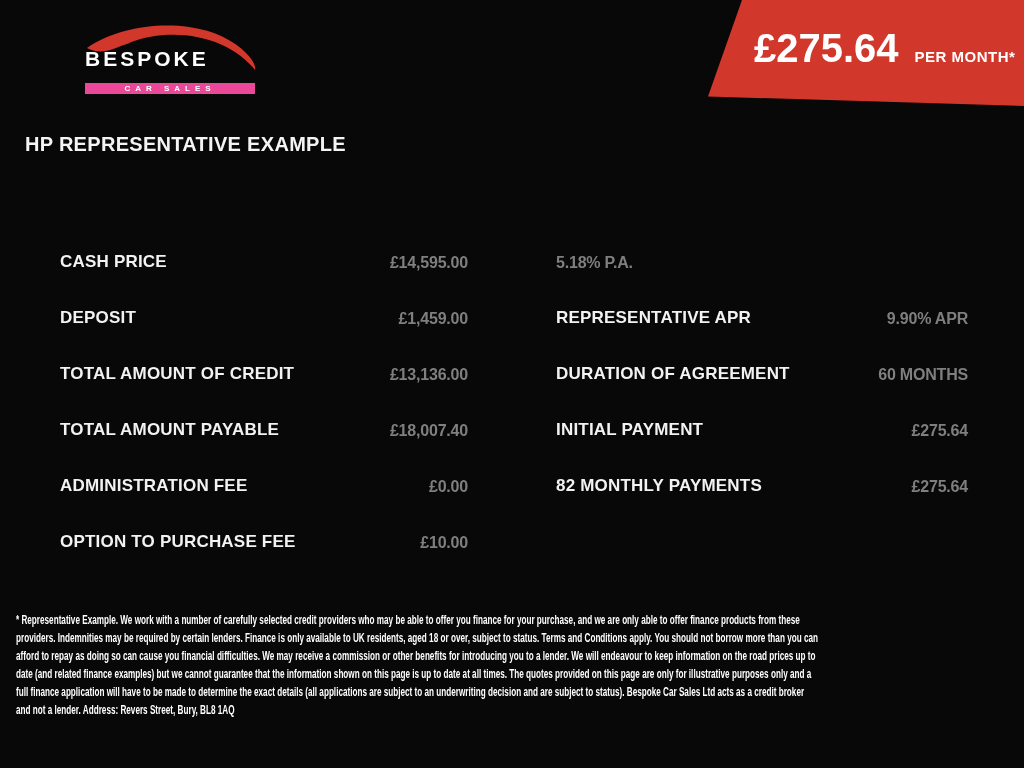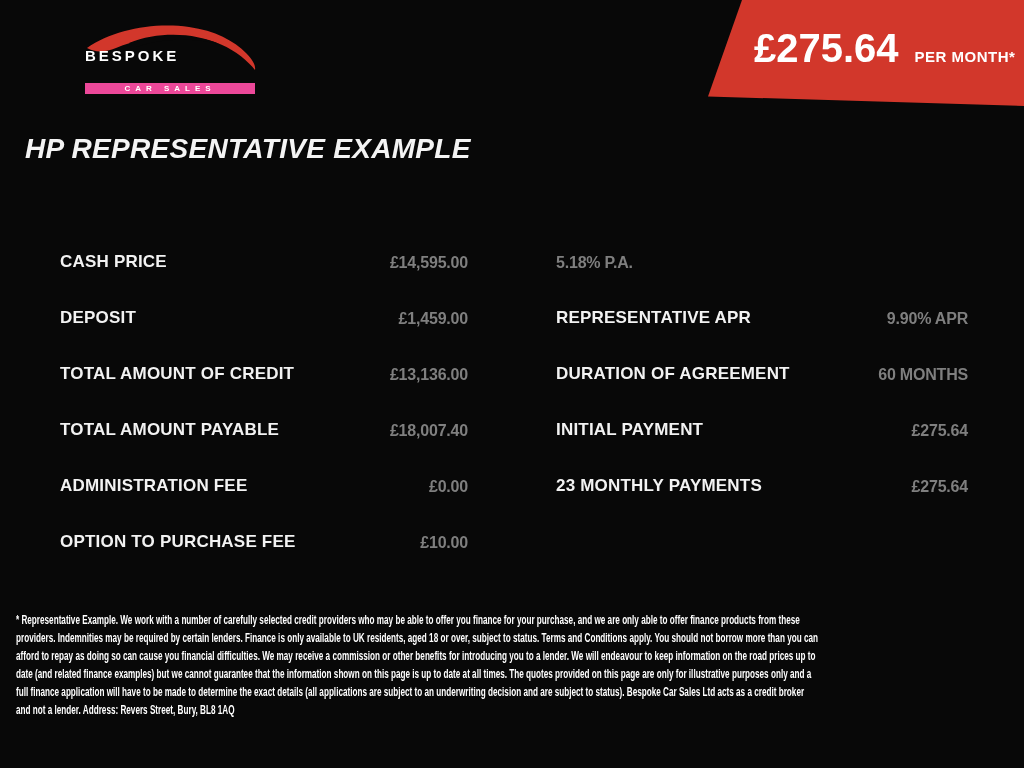--- a/index.html
+++ b/index.html
@@ -7,21 +7,21 @@
     position: relative; width: 1024px; height: 768px;
     background: #080808; overflow: hidden;
     font-family: "Liberation Sans", sans-serif;
   }
 
   
   .logo { position: absolute; left: 85px; top: 21px; width: 176px; height: 62px; }
   .logo svg { position: absolute; left: 0; top: 0; }
   .brand {
     position: absolute; left: 0; top: 26px; width: 152px;
-    color: #ffffff; font-size: 15px; font-weight: bold; letter-spacing: 3px;
+    color: #ffffff; font-size: 21px; font-weight: bold; letter-spacing: 3px;
     white-space: nowrap;
   }
   .tagline-bar {
     position: absolute; left: 0; top: 62px; width: 170px; height: 11px;
     background: #ec4899; text-align: center;
   }
   .tagline {
     color: #ffffff; font-size: 8px; font-weight: bold; letter-spacing: 5px;
     line-height: 11px; display: block;
   }
@@ -33,21 +33,21 @@
     clip-path: polygon(34px 0, 100% 0, 100% 100%, 0 91%);
     display: flex; align-items: baseline;
     padding: 26px 0 0 46px; box-sizing: border-box;
   }
   .amount { color: #ffffff; font-size: 40px; font-weight: bold; }
   .period { color: #ffffff; font-size: 15px; font-weight: bold; margin-left: 16px; letter-spacing: 0.5px; }
 
   
   .heading {
     position: absolute; left: 25px; top: 133px;
-    color: #f4f4f4; font-size: 28px; font-weight: bold; letter-spacing: 0.3px; font-style: italic;
+    color: #f4f4f4; font-size: 20px; font-weight: bold; letter-spacing: 0.3px;
   }
 
   
   .col { position: absolute; top: 216px; }
   .col-left { left: 60px; width: 408px; }
   .col-right { left: 556px; width: 412px; }
   .row { height: 56px; display: flex; justify-content: space-between; align-items: flex-end; }
   .lbl { color: #f2f2f2; font-size: 17px; font-weight: bold; letter-spacing: 0.2px; white-space: nowrap; }
   .val { color: #7f7f7f; font-size: 16px; font-weight: bold; letter-spacing: -0.2px; white-space: nowrap; }
 
@@ -118,21 +118,21 @@
     </div>
     <div class="row">
       <span class="lbl">DURATION OF AGREEMENT</span>
       <span class="val">60 MONTHS</span>
     </div>
     <div class="row">
       <span class="lbl">INITIAL PAYMENT</span>
       <span class="val">£275.64</span>
     </div>
     <div class="row">
-      <span class="lbl">23 MONTHLY PAYMENTS</span>
+      <span class="lbl">82 MONTHLY PAYMENTS</span>
       <span class="val">£275.64</span>
     </div>
   </div>
 
   <div class="disclaimer">
     <div class="dline">* Representative Example. We work with a number of carefully selected credit providers who may be able to offer you finance for your purchase, and we are only able to offer finance products from these</div>
     <div class="dline">providers. Indemnities may be required by certain lenders. Finance is only available to UK residents, aged 18 or over, subject to status. Terms and Conditions apply. You should not borrow more than you can</div>
     <div class="dline">afford to repay as doing so can cause you financial difficulties. We may receive a commission or other benefits for introducing you to a lender. We will endeavour to keep information on the road prices up to</div>
     <div class="dline">date (and related finance examples) but we cannot guarantee that the information shown on this page is up to date at all times. The quotes provided on this page are only for illustrative purposes only and a</div>
     <div class="dline">full finance application will have to be made to determine the exact details (all applications are subject to an underwriting decision and are subject to status). Bespoke Car Sales Ltd acts as a credit broker</div>

